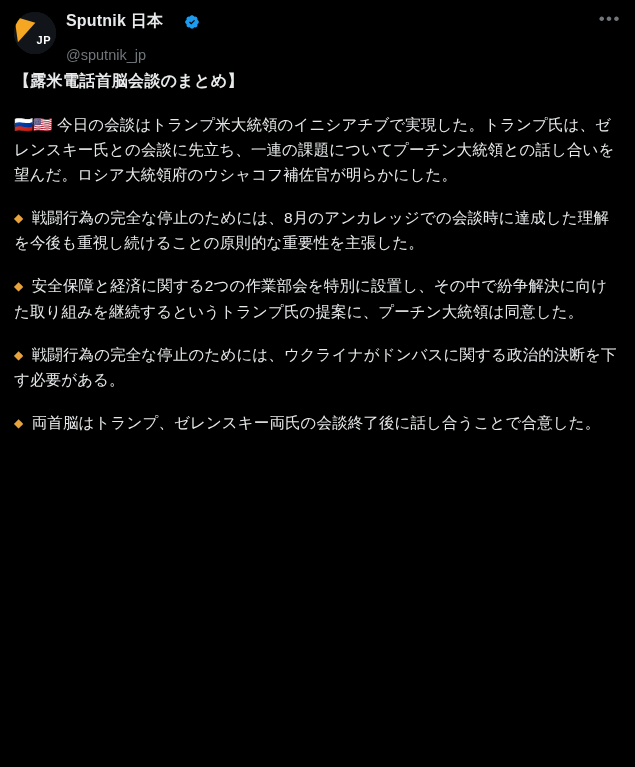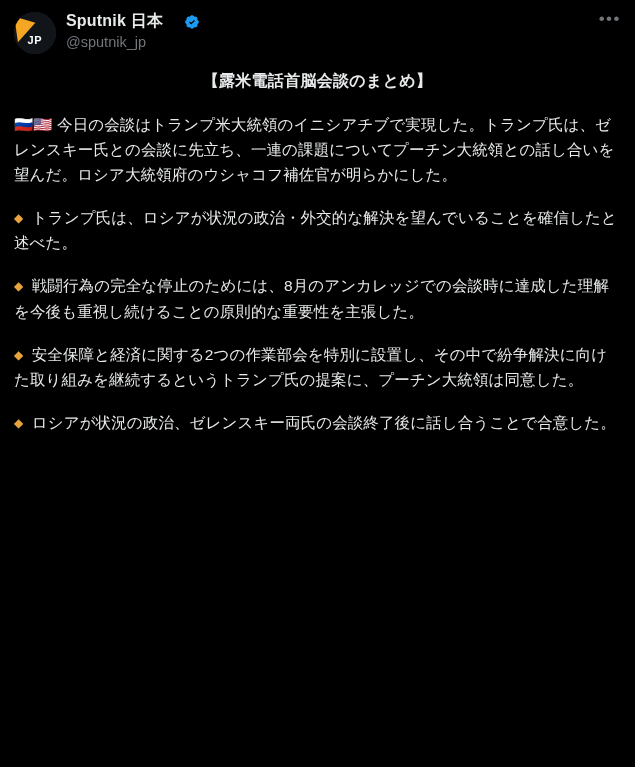--- a/index.html
+++ b/index.html
@@ -49,21 +49,21 @@
     top: 3px;
     width: 0;
     height: 0;
     border-left: 20px solid #f5a623;
     border-top: 9px solid transparent;
     border-bottom: 17px solid transparent;
     transform: rotate(-8deg);
   }
   .avatar .jp {
     position: absolute;
-    right: 14px;
+    right: 5px;
     bottom: 8px;
     font-size: 11px;
     font-weight: bold;
     color: #ffffff;
     letter-spacing: 0.5px;
   }
   .names {
     display: flex;
     flex-direction: column;
     justify-content: flex-start;
@@ -85,21 +85,21 @@
   }
   .verified {
     width: 16px;
     height: 16px;
     flex: 0 0 16px;
     display: inline-block;
   }
   .handle {
     font-size: 14.5px;
     color: #71767b;
-    margin-top: 2px;
+    margin-top: 15px;
   }
   .more-btn {
     position: absolute;
     top: 14px;
     right: 14px;
     color: #71767b;
     font-size: 17px;
     line-height: 10px;
     letter-spacing: 1.5px;
     cursor: pointer;
@@ -110,21 +110,20 @@
     font-size: 15.5px;
     line-height: 1.62;
     color: #e7e9ea;
     letter-spacing: 0.1px;
   }
   .body .title {
     font-weight: bold;
     font-size: 16px;
     margin: 6px 0 18px 0;
     letter-spacing: 0.3px;
-    text-align: center;
   }
   .body p {
     margin: 0 0 18px 0;
   }
   .flag {
     letter-spacing: 0;
   }
   .bullet-line {
     margin: 0 0 17px 0;
   }
@@ -161,24 +160,24 @@
   </div>
 
   <div class="more-btn">•••</div>
 
   <div class="body">
     <div class="title">【露米電話首脳会談のまとめ】</div>
 
     <p><span class="flag">🇷🇺🇺🇸</span> <span>今日の会談はトランプ米大統領のイニシアチブで実現した。トランプ氏は、ゼレンスキー氏との会談に先立ち、一連の課題についてプーチン大統領との話し合いを望んだ。ロシア大統領府のウシャコフ補佐官が明らかにした。</span></p>
 
 
-    <p class="bullet-line"><span class="diamond">◆</span> <span>トランプ氏は、ロシアが状況の政治・外交的な解決を望んでいることを確信したと述べた。</span></p>
 
     <p class="bullet-line"><span class="diamond">◆</span> <span>戦闘行為の完全な停止のためには、8月のアンカレッジでの会談時に達成した理解を今後も重視し続けることの原則的な重要性を主張した。</span></p>
 
 
     <p class="bullet-line"><span class="diamond">◆</span> <span>安全保障と経済に関する2つの作業部会を特別に設置し、その中で紛争解決に向けた取り組みを継続するというトランプ氏の提案に、プーチン大統領は同意した。</span></p>
 
+    <p class="bullet-line"><span class="diamond">◆</span> <span>戦闘行為の完全な停止のためには、ウクライナがドンバスに関する政治的決断を下す必要がある。</span></p>
 
-    <p class="bullet-line"><span class="diamond">◆</span> <span>ロシアが状況の政治、ゼレンスキー両氏の会談終了後に話し合うことで合意した。</span></p>
+    <p class="bullet-line"><span class="diamond">◆</span> <span>両首脳はトランプ、ゼレンスキー両氏の会談終了後に話し合うことで合意した。</span></p>
   </div>
 
 </div>
 
 </body></html>

